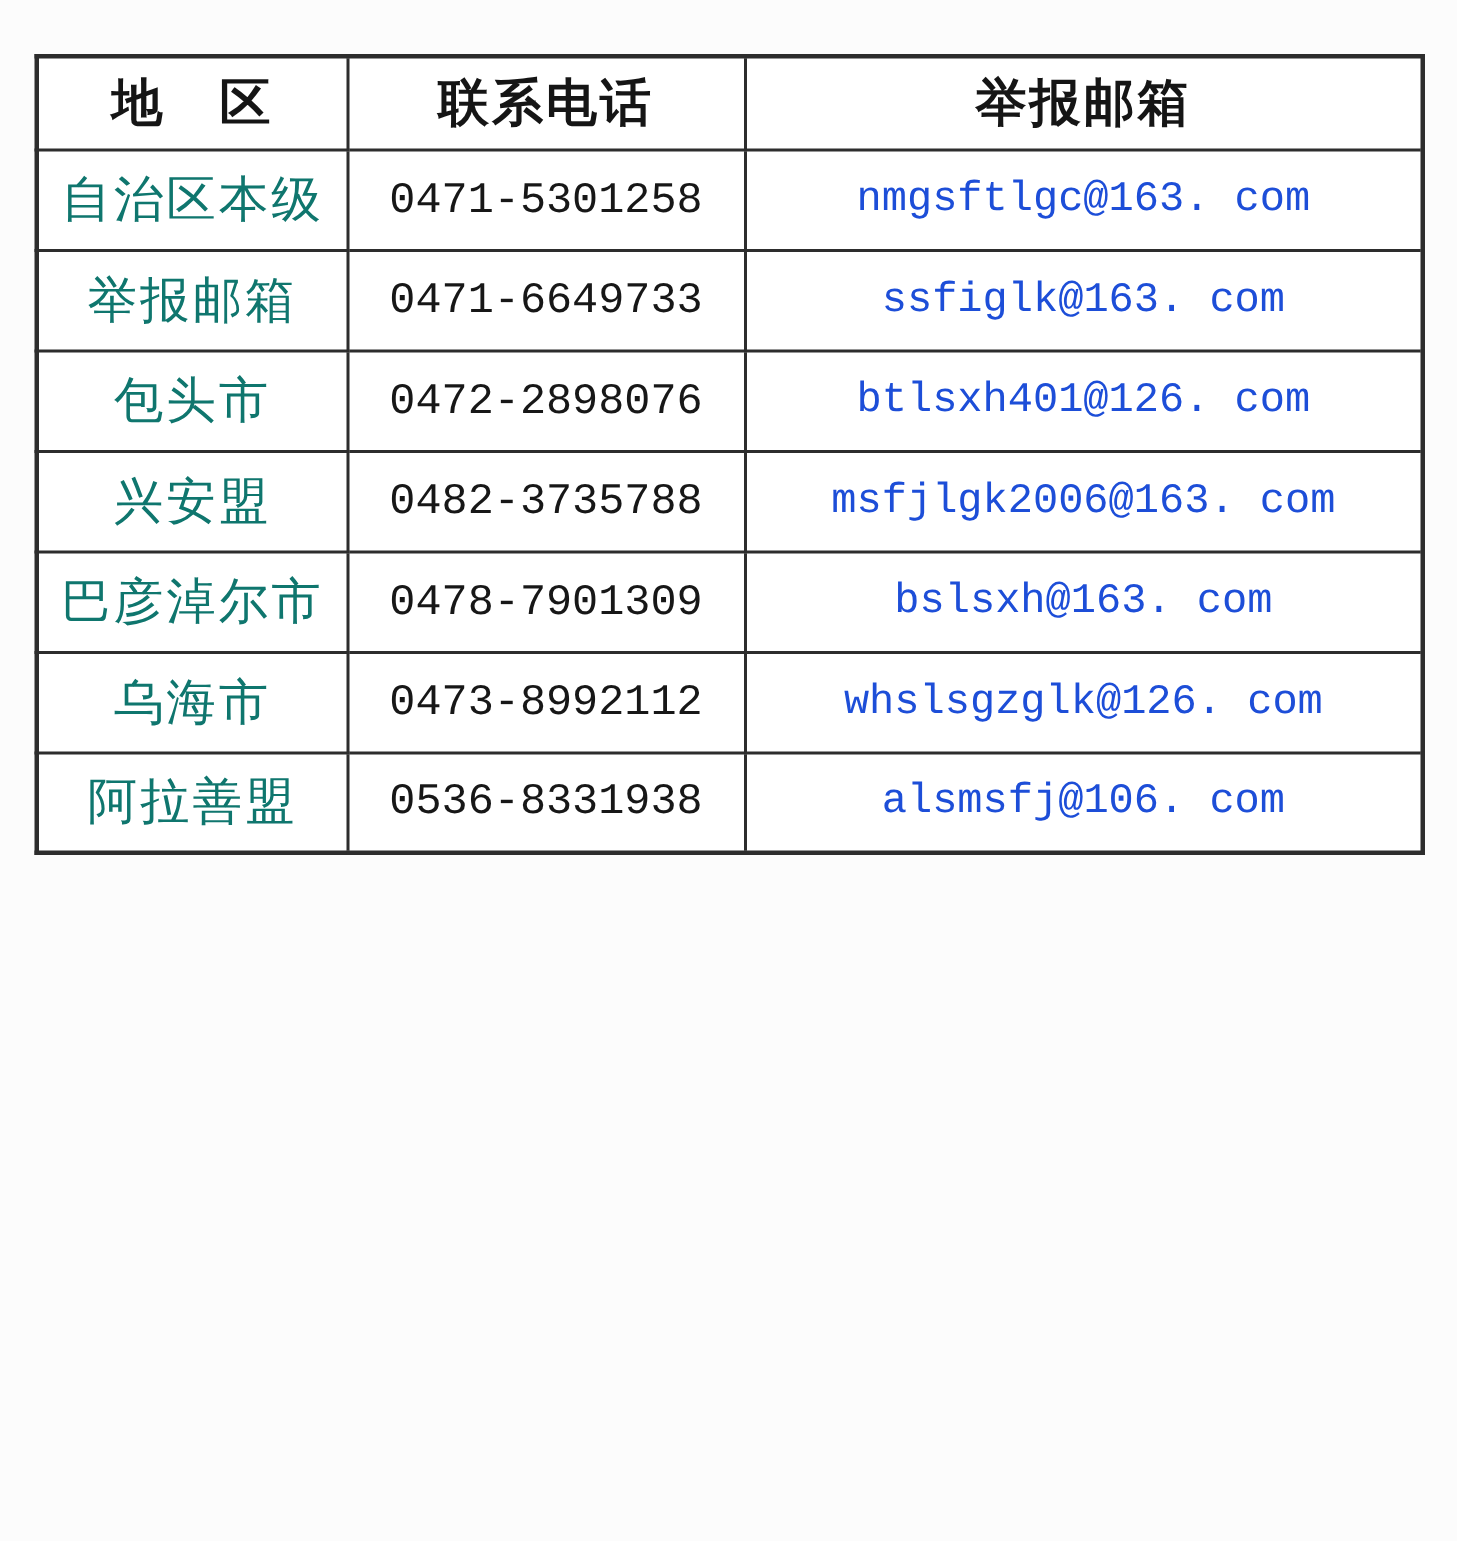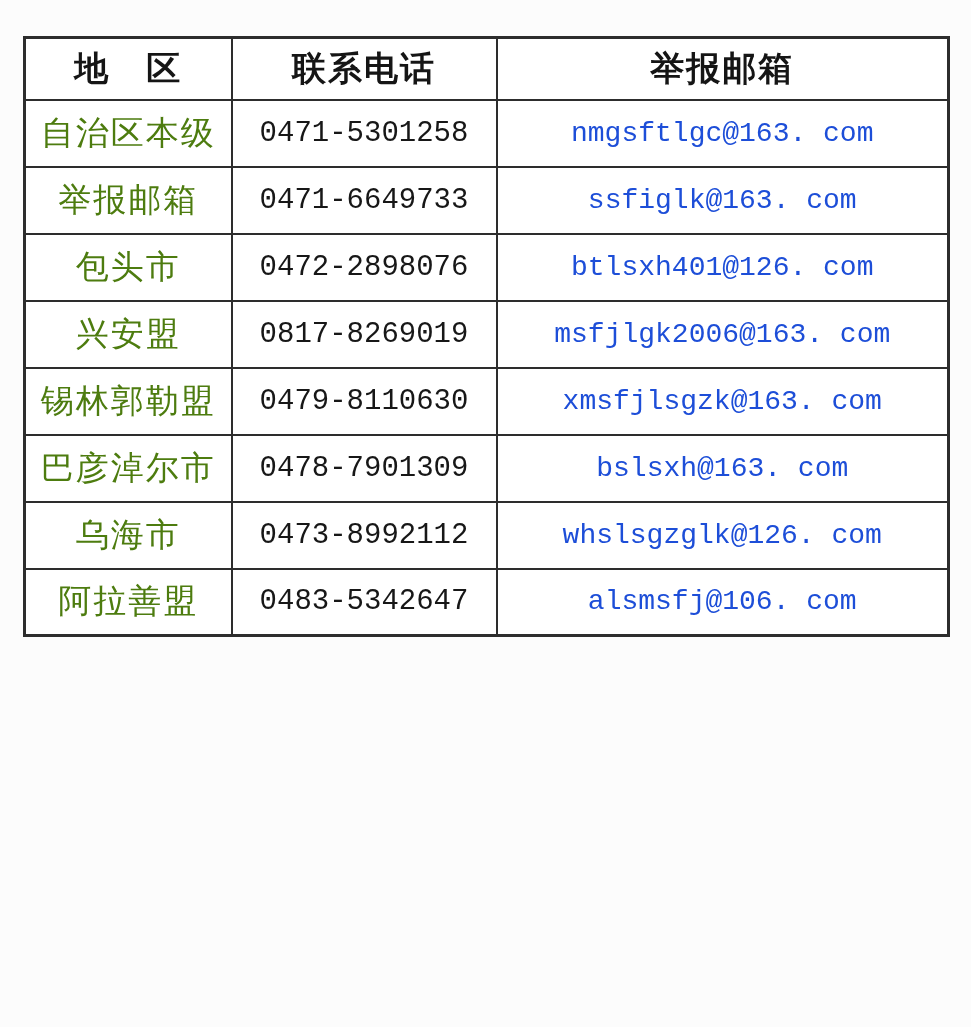--- a/index.html
+++ b/index.html
@@ -47,21 +47,21 @@
     font-weight: bold;
     font-size: 34px;
     letter-spacing: 2px;
     color: #151515;
   }
   td { height: 67px; }
   td.region {
     font-family: "Liberation Serif", "DejaVu Serif", serif;
     font-size: 33px;
     letter-spacing: 2px;
-    color: #4d7c0f;
+    color: #0f766e;
   }
   td.phone {
     font-family: "Liberation Mono", "DejaVu Sans Mono", monospace;
     font-size: 29px;
     color: #171717;
     text-align: center;
   }
   td.email {
     font-family: "Liberation Mono", "DejaVu Sans Mono", monospace;
     font-size: 28px;
@@ -96,38 +96,33 @@
           <td class="phone">0471-6649733</td>
           <td class="email">ssfiglk@163. com</td>
         </tr>
         <tr>
           <td class="region">包头市</td>
           <td class="phone">0472-2898076</td>
           <td class="email">btlsxh401@126. com</td>
         </tr>
         <tr>
           <td class="region">兴安盟</td>
-          <td class="phone">0817-8269019</td>
+          <td class="phone">0482-3735788</td>
           <td class="email">msfjlgk2006@163. com</td>
-        </tr>
-        <tr>
-          <td class="region">锡林郭勒盟</td>
-          <td class="phone">0479-8110630</td>
-          <td class="email">xmsfjlsgzk@163. com</td>
         </tr>
         <tr>
           <td class="region">巴彦淖尔市</td>
           <td class="phone">0478-7901309</td>
           <td class="email">bslsxh@163. com</td>
         </tr>
         <tr>
           <td class="region">乌海市</td>
           <td class="phone">0473-8992112</td>
           <td class="email">whslsgzglk@126. com</td>
         </tr>
         <tr>
           <td class="region">阿拉善盟</td>
-          <td class="phone">0483-5342647</td>
+          <td class="phone">0536-8331938</td>
           <td class="email">alsmsfj@106. com</td>
         </tr>
       </tbody>
   </table>
 </div>
 
 </body></html>

